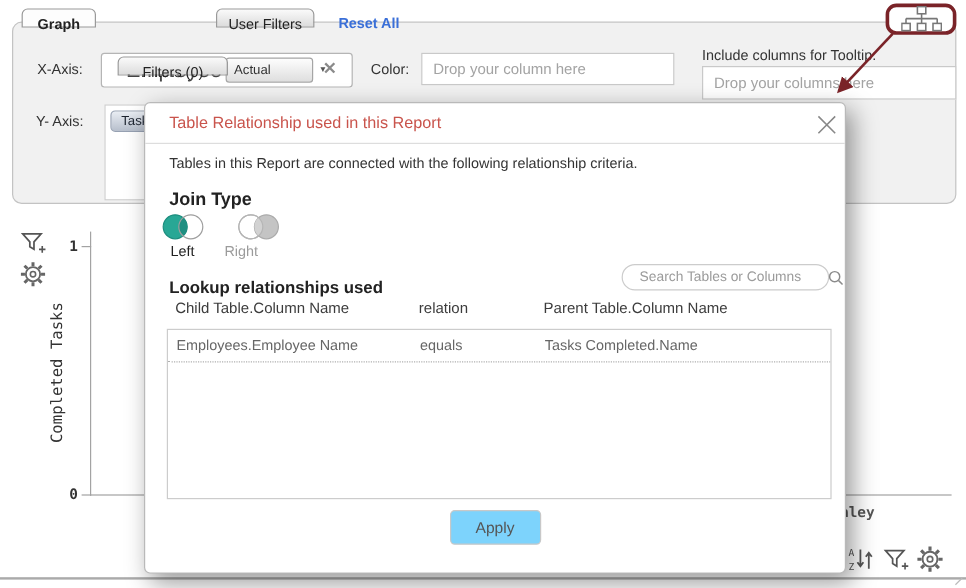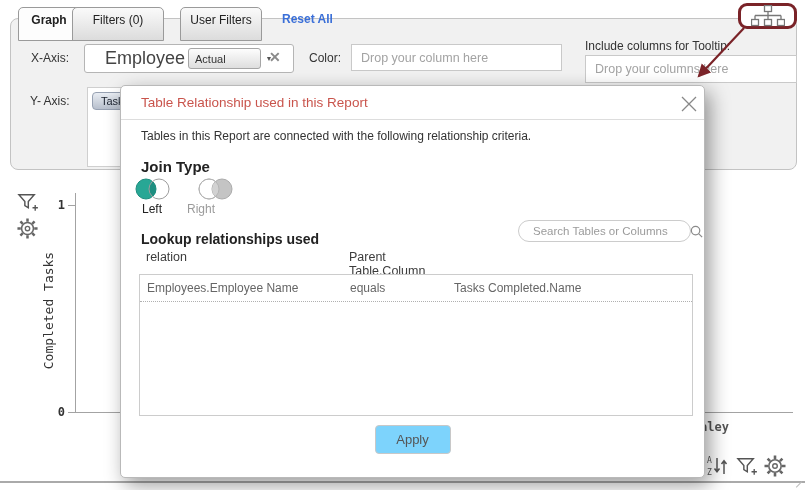--- a/index.html
+++ b/index.html
@@ -1,20 +1,20 @@
 <!DOCTYPE html>
 <html><head>
 <meta charset="utf-8">
 <style>
   html,body{margin:0;padding:0;background:#fff;}
   #screen{position:relative;width:805px;height:490px;background:#fff;overflow:hidden;
           font-family:"Liberation Sans",sans-serif;font-size:12px;color:#333;}
 
   
-  .tab{position:absolute;top:7px;height:34px;line-height:24px;text-align:center;
+  .tab{position:absolute;top:7px;height:16px;line-height:24px;text-align:center;
        border:1px solid #9a9a9a;border-radius:5px 5px 0 0;font-size:12px;color:#222;
        background:linear-gradient(#fafafa,#dcdcdc);box-sizing:border-box;cursor:pointer;z-index:5;}
   .tab.active{background:#fdfdfd;font-weight:bold;}
   .reset-link{position:absolute;top:12px;left:282px;color:#3a6fd8;font-weight:bold;font-size:12px;cursor:pointer;z-index:5;}
 
   
   .panel{position:absolute;left:10px;top:18px;width:787px;height:152px;background:#f1f1f1;
          border:1px solid #c3c3c3;border-radius:8px;box-sizing:border-box;z-index:2;}
   .lbl{position:absolute;color:#333;font-size:12px;}
   .combo{position:absolute;left:84px;top:44px;width:210px;height:29px;background:#fff;
@@ -77,21 +77,21 @@
 
   .bottom-line{position:absolute;left:0;top:481px;width:805px;height:2px;background:#aaa;z-index:1;}
   .grip{position:absolute;left:795px;top:484px;width:8px;height:1px;background:#bbb;transform:rotate(-45deg);z-index:1;}
 </style>
 </head>
 <body>
 
 <div id="screen">
 
   <div class="tab active" style="left:18px;width:62px;">Graph</div>
-  <div class="tab" style="left:72px;width:92px;">Filters  (0)</div>
+  <div class="tab" style="left:98px;width:92px;margin-top:40px;">Filters  (0)</div>
   <div class="tab" style="left:180px;width:82px;">User Filters</div>
   <div class="reset-link">Reset All</div>
 
   <div class="panel"></div>
 
   <div class="lbl" style="left:31px;top:51px;z-index:3;">X-Axis:</div>
   <div class="combo">
     <span class="combo-text">Employee ...</span>
     <span class="mode-btn">
       <span>Actual</span>
@@ -204,20 +204,21 @@
       <input type="text" placeholder="Search Tables or Columns" style="">
       <span style="margin-right:8px;display:flex;">
         <svg width="15" height="15" viewBox="0 0 16 16">
             <circle cx="7" cy="7" r="4.5" fill="none" stroke="#8a8a8a" stroke-width="1.3"></circle>
             <path d="M10.5 10.5 L14 14" stroke="#8a8a8a" stroke-width="1.3"></path>
           </svg>
       </span>
     </div>
 
     <div class="rel-head rel-grid">
+      <span>Child Table.Column Name</span>
       <span>relation</span>
       <span>Parent Table.Column Name</span>
     </div>
 
     <div class="rel-box">
       <div class="rel-row rel-grid">
         <span>Employees.Employee Name</span>
         <span>equals</span>
         <span>Tasks Completed.Name</span>
       </div>

